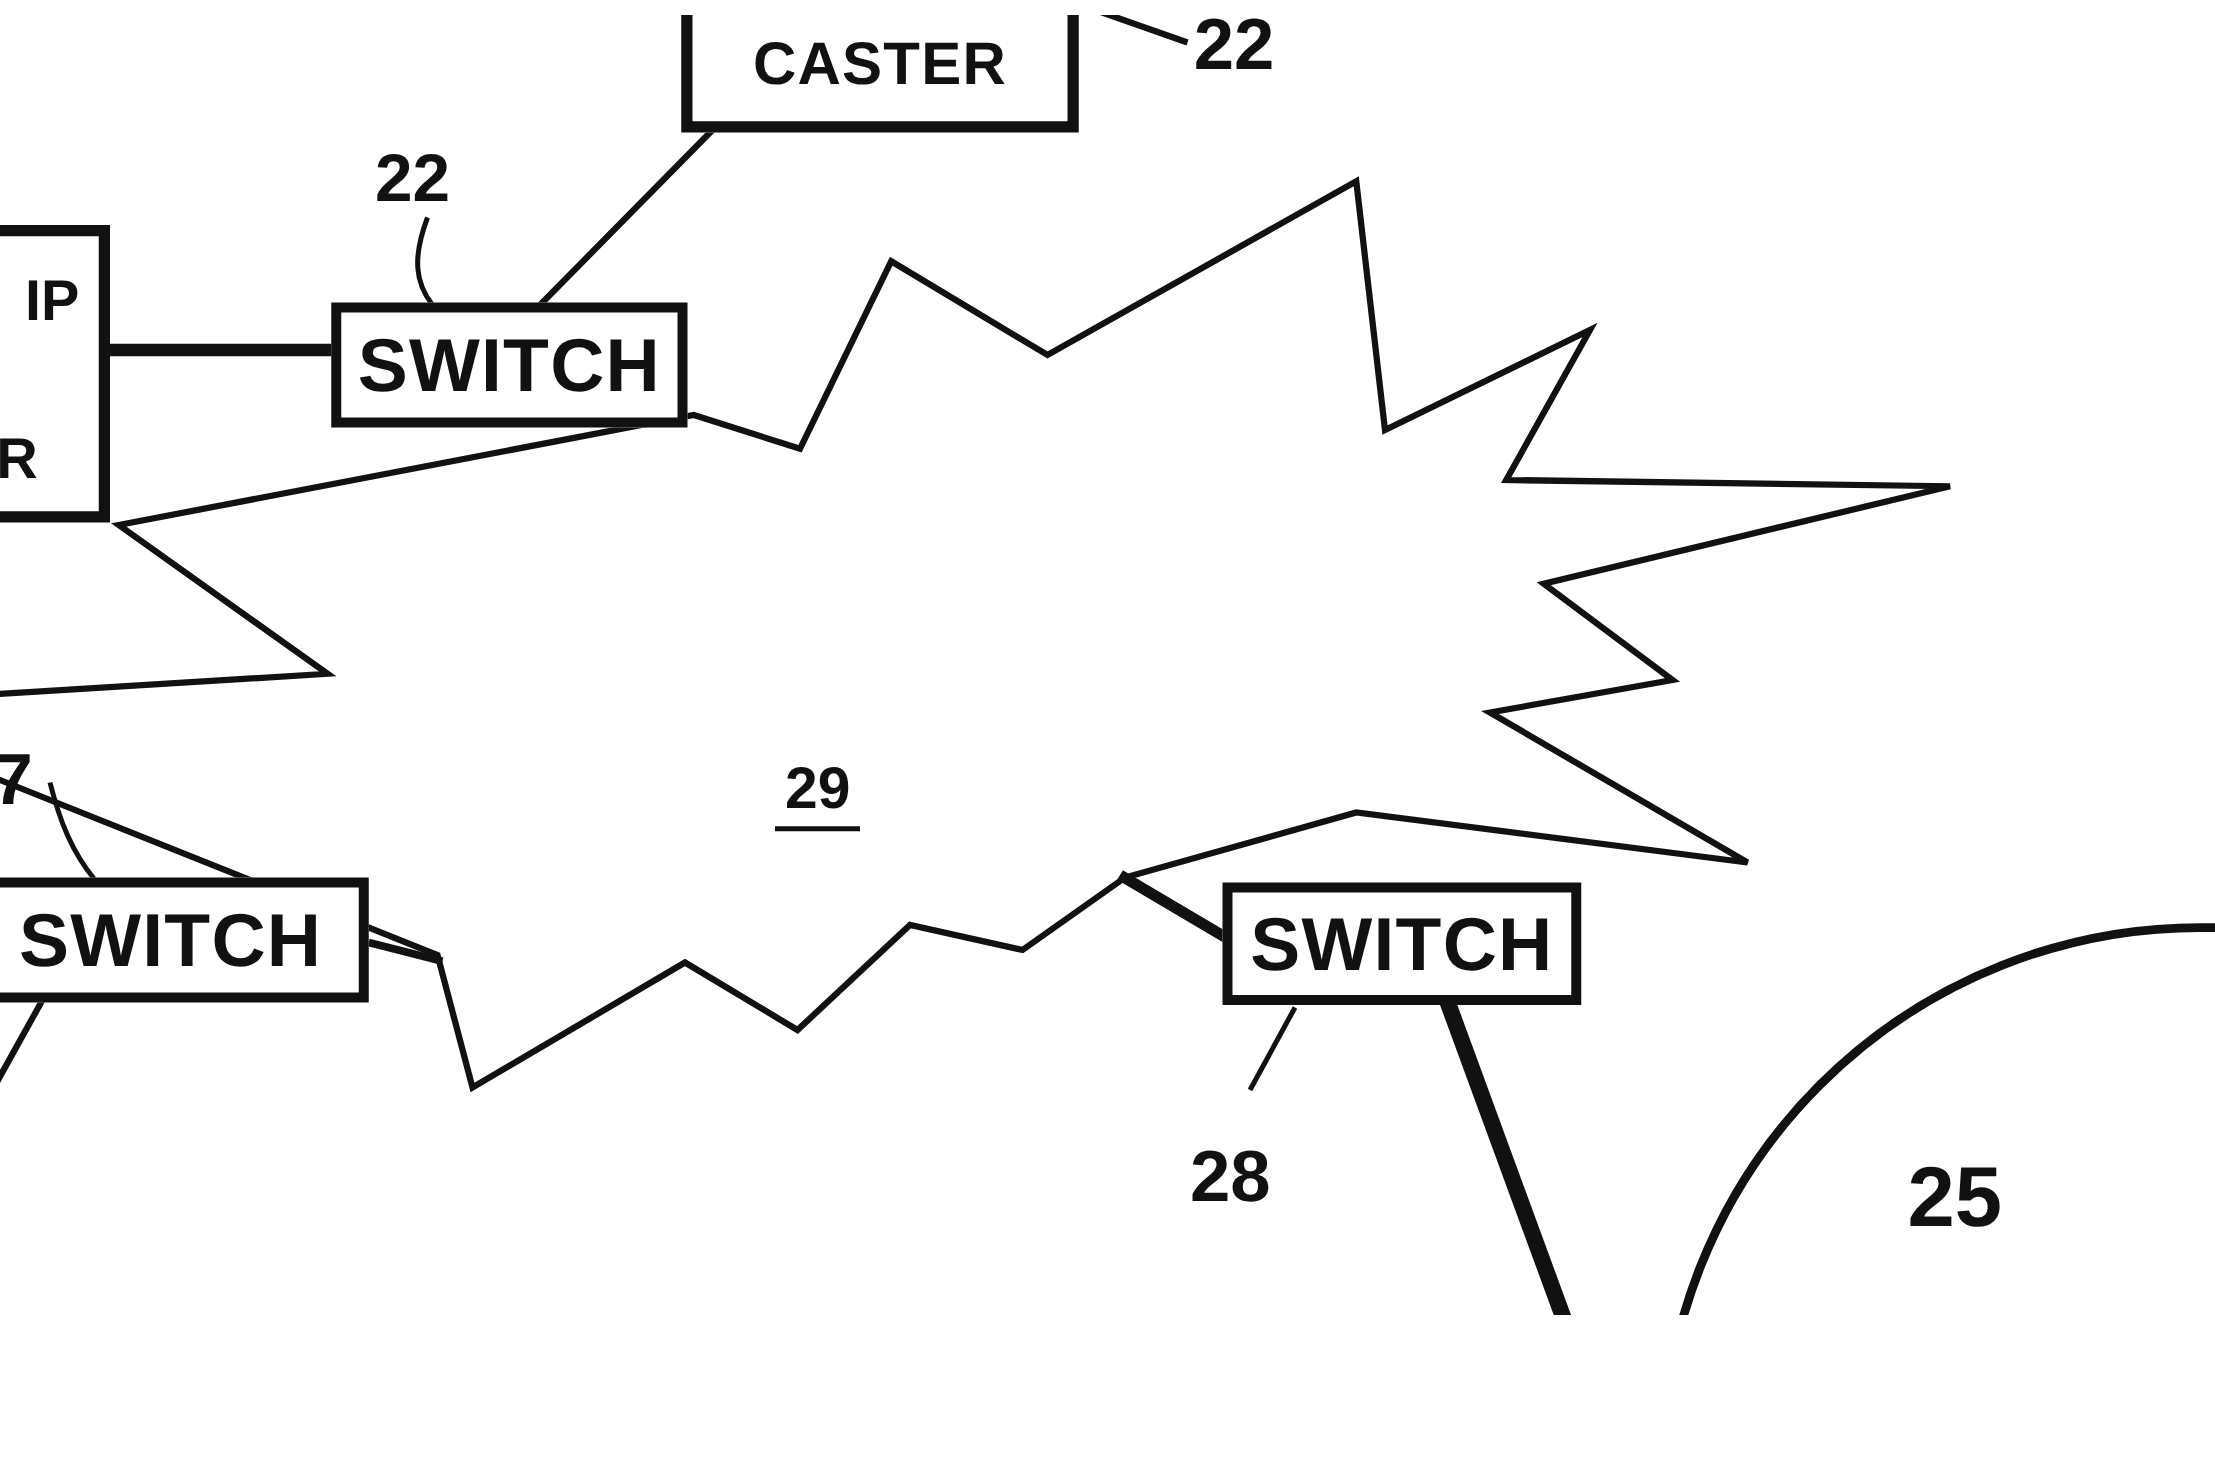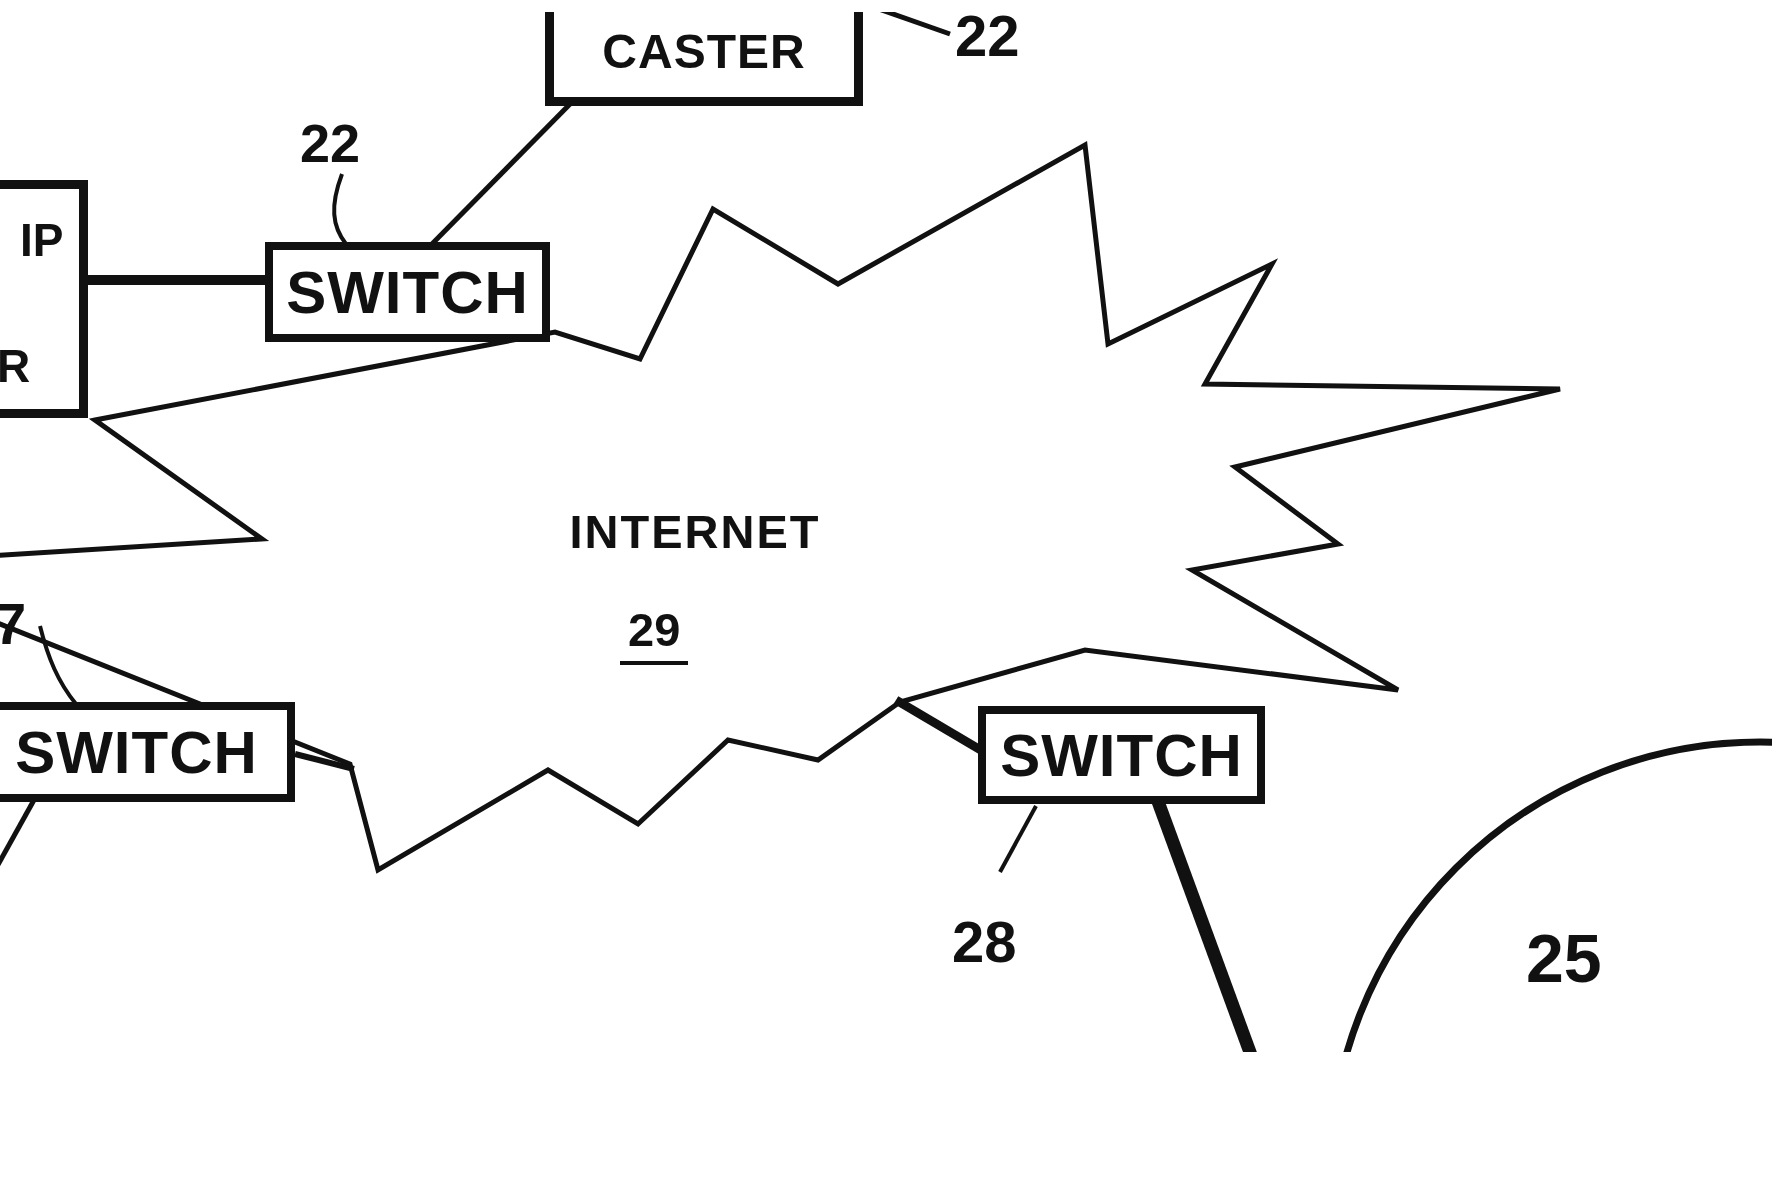--- a/index.html
+++ b/index.html
@@ -109,21 +109,20 @@
   </div>
 
   <div class="box" style="left:-22px; top:690px; width:317px; height:100px;">
     <span class="box-label">SWITCH</span>
   </div>
 
   <div class="box" style="left:978px; top:694px; width:287px; height:98px;">
     <span class="box-label">SWITCH</span>
   </div>
 
-  <div class="cloud-title" style="left:470px; top:492px; width:450px;">INTERNET</div>
   <div class="cloud-ref" style="left:620px; top:590px; width:150px;">
     <span>29</span>
   </div>
 
   <div class="refnum" style="left:955px; top:-10px; font-size:58px;">22</div>
   <div class="refnum" style="left:300px; top:100px; font-size:54px;">22</div>
   <div class="refnum" style="left:-6px; top:578px; font-size:58px;">7</div>
   <div class="refnum" style="left:952px; top:896px; font-size:58px;">28</div>
   <div class="refnum" style="left:1526px; top:907px; font-size:68px;">25</div>
 

